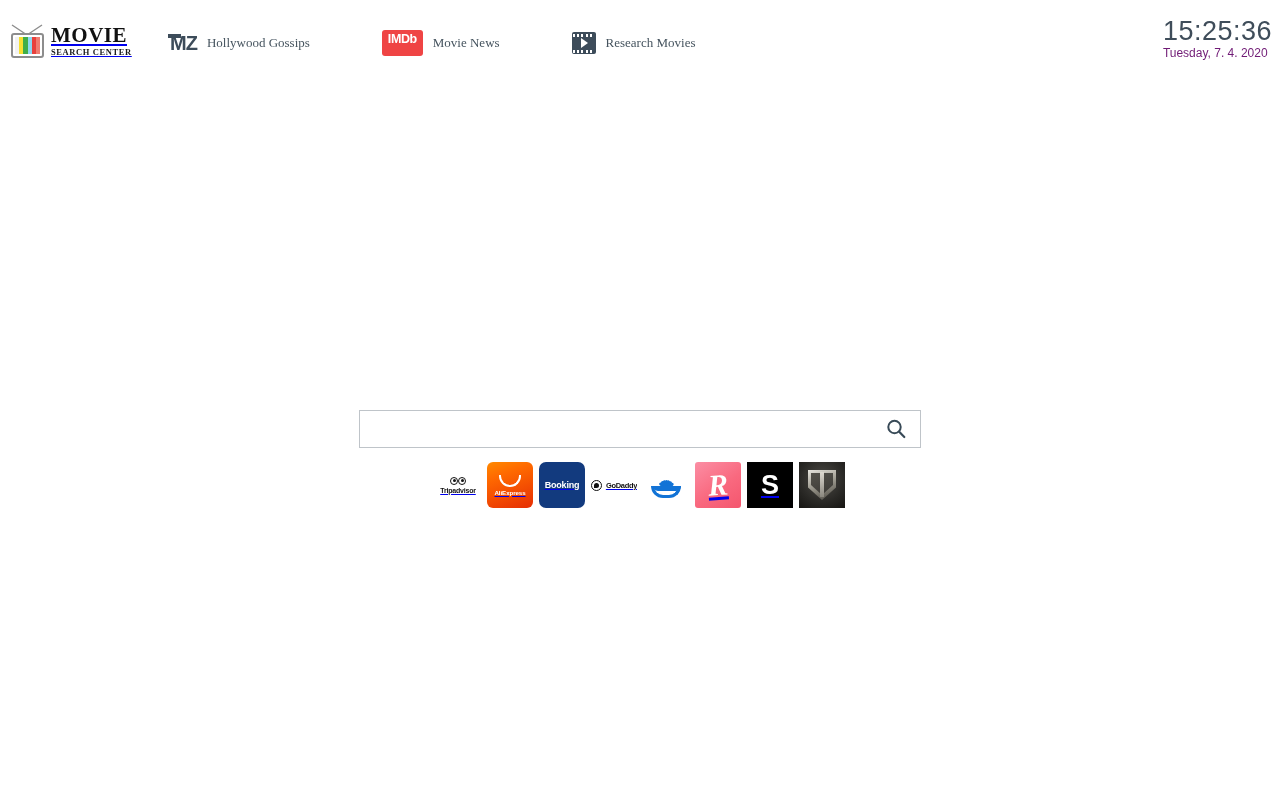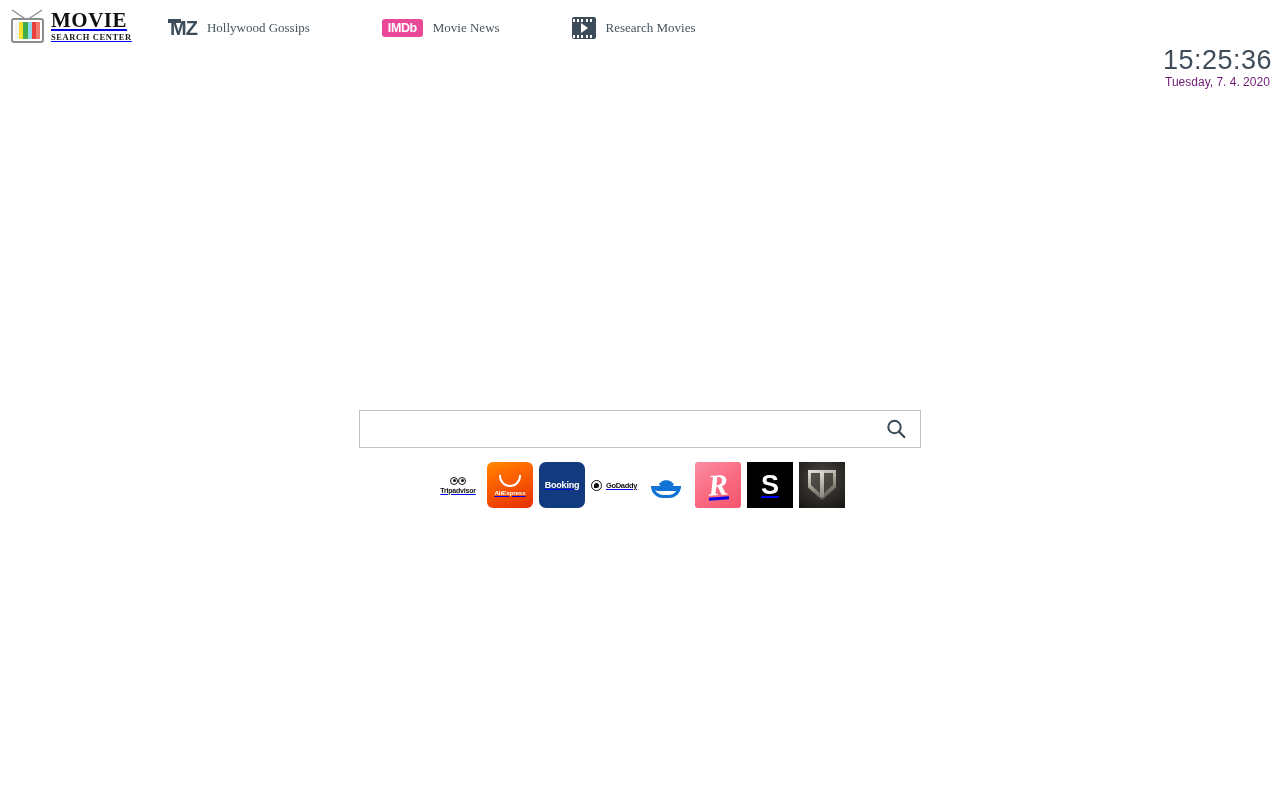--- a/index.html
+++ b/index.html
@@ -8,21 +8,21 @@
     margin: 0; padding: 0;
     width: 1280px; height: 800px;
     background: #ffffff;
     font-family: "Liberation Sans", sans-serif;
     overflow: hidden;
   }
 
   
   .header {
     position: absolute;
-    top: 0; left: 0;
+    top: 15px; left: 0;
     width: 1280px; height: 56px;
     display: flex;
     align-items: center;
   }
 
   .brand {
     position: absolute;
     left: 8px; top: 7px;
     display: flex;
     align-items: center;
@@ -110,26 +110,26 @@
   .tmz-logo::before {
     content: "";
     position: absolute;
     left: 0px; top: 1px;
     width: 13px; height: 3.5px;
     background: #3d4c5a;
   }
 
   
   .imdb-logo {
-    background: #ec4899;
+    background: #ef4444;
     color: #ffffff;
     font-weight: bold;
     font-size: 12.5px;
     letter-spacing: -0.4px;
-    padding: 3px 6px 3px 6px;
+    padding: 3px 6px 10px 6px;
     border-radius: 3px;
     line-height: 1;
   }
 
   
   .film-icon {
     position: relative;
     width: 24px; height: 22px;
     background: #3d4c5a;
     border-radius: 2px;
@@ -151,23 +151,22 @@
     border-left: 7px solid #ffffff;
     border-top: 5px solid transparent;
     border-bottom: 5px solid transparent;
     margin-left: 2px;
     z-index: 2;
   }
 
   .clock {
     position: absolute;
     right: 8px; top: 2px;
-    text-align: center;
+    text-align: left;
     color: #3f4d5a;
-    margin-top: 44px;
   }
   .clock-time {
     font-size: 27px;
     line-height: 1.05;
     letter-spacing: 0.5px;
     color: #3f4d5a;
   }
   .clock-date {
     font-size: 12px;
     color: #701a75;

